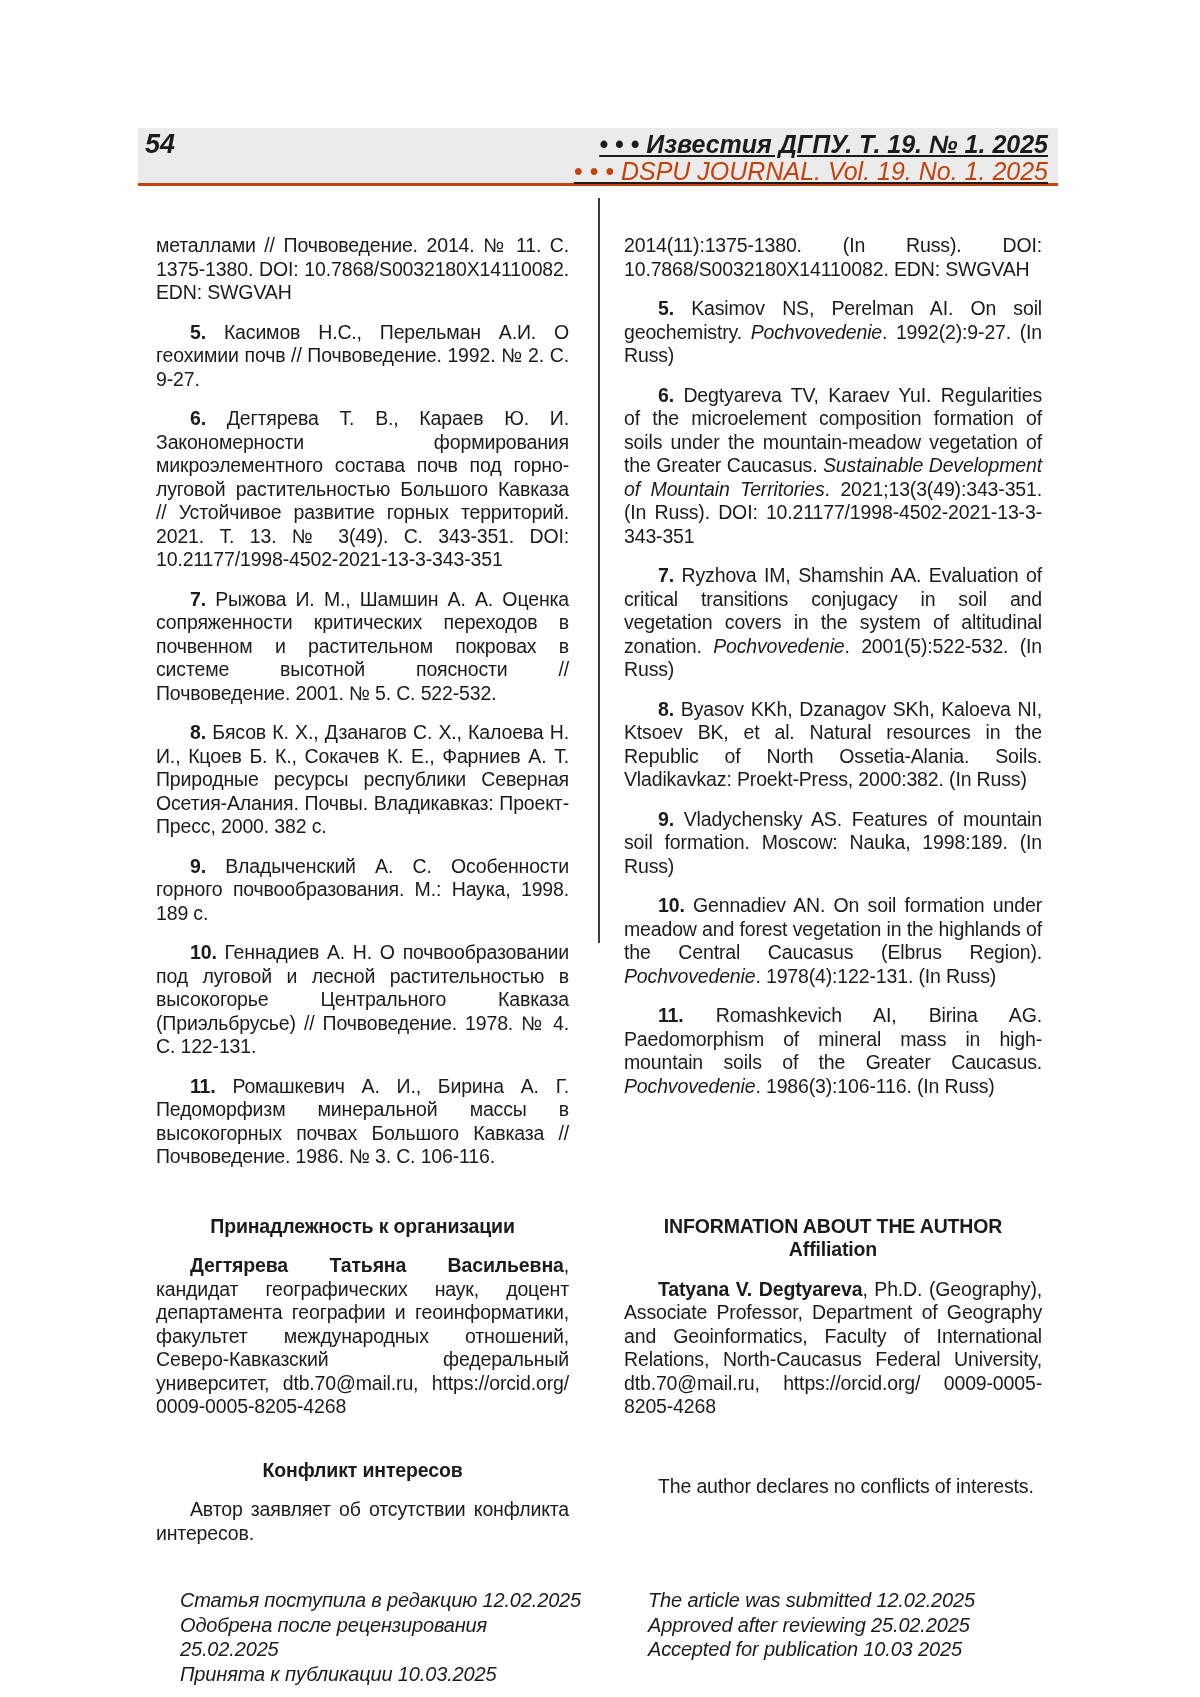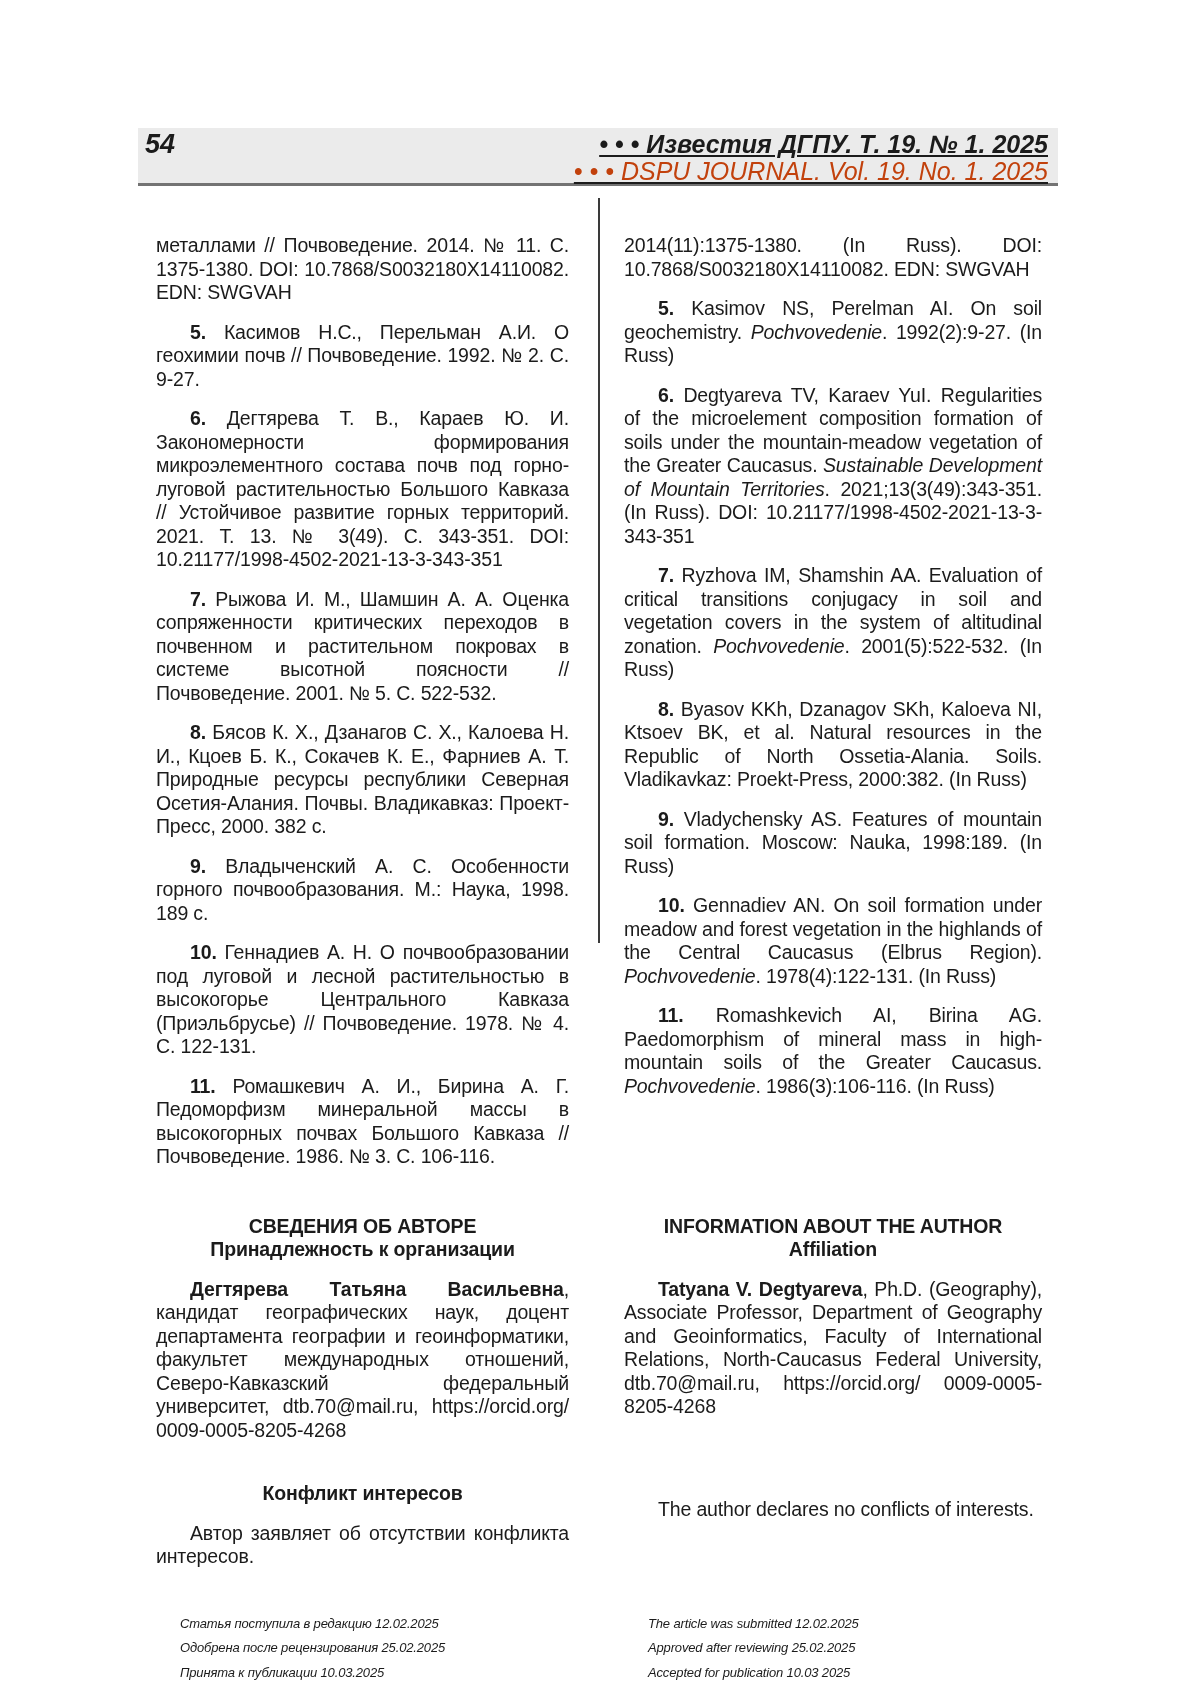--- a/index.html
+++ b/index.html
@@ -4,21 +4,21 @@
 <style>
   html, body { margin:0; padding:0; }
   body {
     width:1200px; height:1697px; background:#ffffff; position:relative;
     font-family:"Liberation Sans", "DejaVu Sans", sans-serif;
     color:#1b1b1b; overflow:hidden;
   }
   
   .band {
     position:absolute; left:138px; top:128px; width:920px; height:58px;
-    background:#ebebeb; border-bottom:3px solid #737373; box-sizing:border-box;
+    background:#ebebeb; border-bottom:3px solid #c2410c; box-sizing:border-box;
     padding:3px 10px 0 7px;
   }
   .band .pagenum {
     position:absolute; left:7px; top:2px;
     font-weight:bold; font-style:italic; font-size:27px; line-height:29px;
   }
   .band .headlines { text-align:right;text-decoration:underline; }
   .band .jr-ru { font-weight:bold; font-style:italic; font-size:25px; line-height:27px; }
   .band .jr-en { font-style:italic; font-size:25px; line-height:27px; color:#c2410c; }
   
@@ -44,21 +44,21 @@
     font-size:19.5px; line-height:23.5px; letter-spacing:-0.15px;
   }
   .refs p.cont { text-indent:0; }
   .refs p b, .para b { font-weight:bold; }
   .refs p i { font-style:italic; }
   .sec-heading {
     text-align:center; font-weight:bold; font-size:19.5px; line-height:23.5px;
     letter-spacing:-0.15px;
   }
   .dates div {
-    font-style:italic; font-size:13px; line-height:24.5px;
+    font-style:italic; font-size:20px; line-height:24.5px;
     padding-left:40px; letter-spacing:-0.15px;
   }
 </style>
 </head>
 <body>
 
 <header class="band">
   <div class="pagenum">54</div>
   <div class="headlines">
     <div class="jr-ru">• • • Известия ДГПУ. Т. 19. № 1. 2025</div>
@@ -86,21 +86,20 @@
         <p><b>5. </b><span>Kasimov NS, Perelman AI. On soil geochemistry. </span><i>Pochvovedenie</i><span>. 1992(2):9-27. (In Russ)</span></p>
         <p><b>6. </b><span>Degtyareva TV, Karaev YuI. Regularities of the microelement composition formation of soils under the mountain-meadow vegetation of the Greater Caucasus. </span><i>Sustainable Development of Mountain Territories</i><span>. 2021;13(3(49):343-351. (In Russ). DOI: 10.21177/1998-4502-2021-13-3-343-351</span></p>
         <p><b>7. </b><span>Ryzhova IM, Shamshin AA. Evaluation of critical transitions conjugacy in soil and vegetation covers in the system of altitudinal zonation. </span><i>Pochvovedenie</i><span>. 2001(5):522-532. (In Russ)</span></p>
         <p><b>8. </b><span>Byasov KKh, Dzanagov SKh, Kaloeva NI, Ktsoev BK, et al. Natural resources in the Republic of North Ossetia-Alania. Soils. Vladikavkaz: Proekt-Press, 2000:382. (In Russ)</span></p>
         <p><b>9. </b><span>Vladychensky AS. Features of mountain soil formation. Moscow: Nauka, 1998:189. (In Russ)</span></p>
         <p><b>10. </b><span>Gennadiev AN. On soil formation under meadow and forest vegetation in the highlands of the Central Caucasus (Elbrus Region). </span><i>Pochvovedenie</i><span>. 1978(4):122-131. (In Russ)</span></p>
         <p><b>11. </b><span>Romashkevich AI, Birina AG. Paedomorphism of mineral mass in high-mountain soils of the Greater Caucasus. </span><i>Pochvovedenie</i><span>. 1986(3):106-116. (In Russ)</span></p>
       </div>
 
     <div class="c1 r2">
-      <div class="sec-heading">СВЕДЕНИЯ ОБ АВТОРЕ</div>
       <div class="sec-heading">Принадлежность к организации</div>
       <p class="para"><b>Дегтярева Татьяна Васильевна</b><span>, кандидат географических наук, доцент департамента географии и геоинформатики, факультет международных отношений, Северо-Кавказский федеральный университет, dtb.70@mail.ru, https://orcid.org/ 0009-0005-8205-4268</span></p>
     </div>
 
     <div class="c2 r2">
       <div class="sec-heading">INFORMATION ABOUT THE AUTHOR</div>
       <div class="sec-heading">Affiliation</div>
       <p class="para"><b>Tatyana V. Degtyareva</b><span>, Ph.D. (Geography), Associate Professor, Department of Geography and Geoinformatics, Faculty of International Relations, North-Caucasus Federal University, dtb.70@mail.ru, https://orcid.org/ 0009-0005-8205-4268</span></p>
     </div>
 

